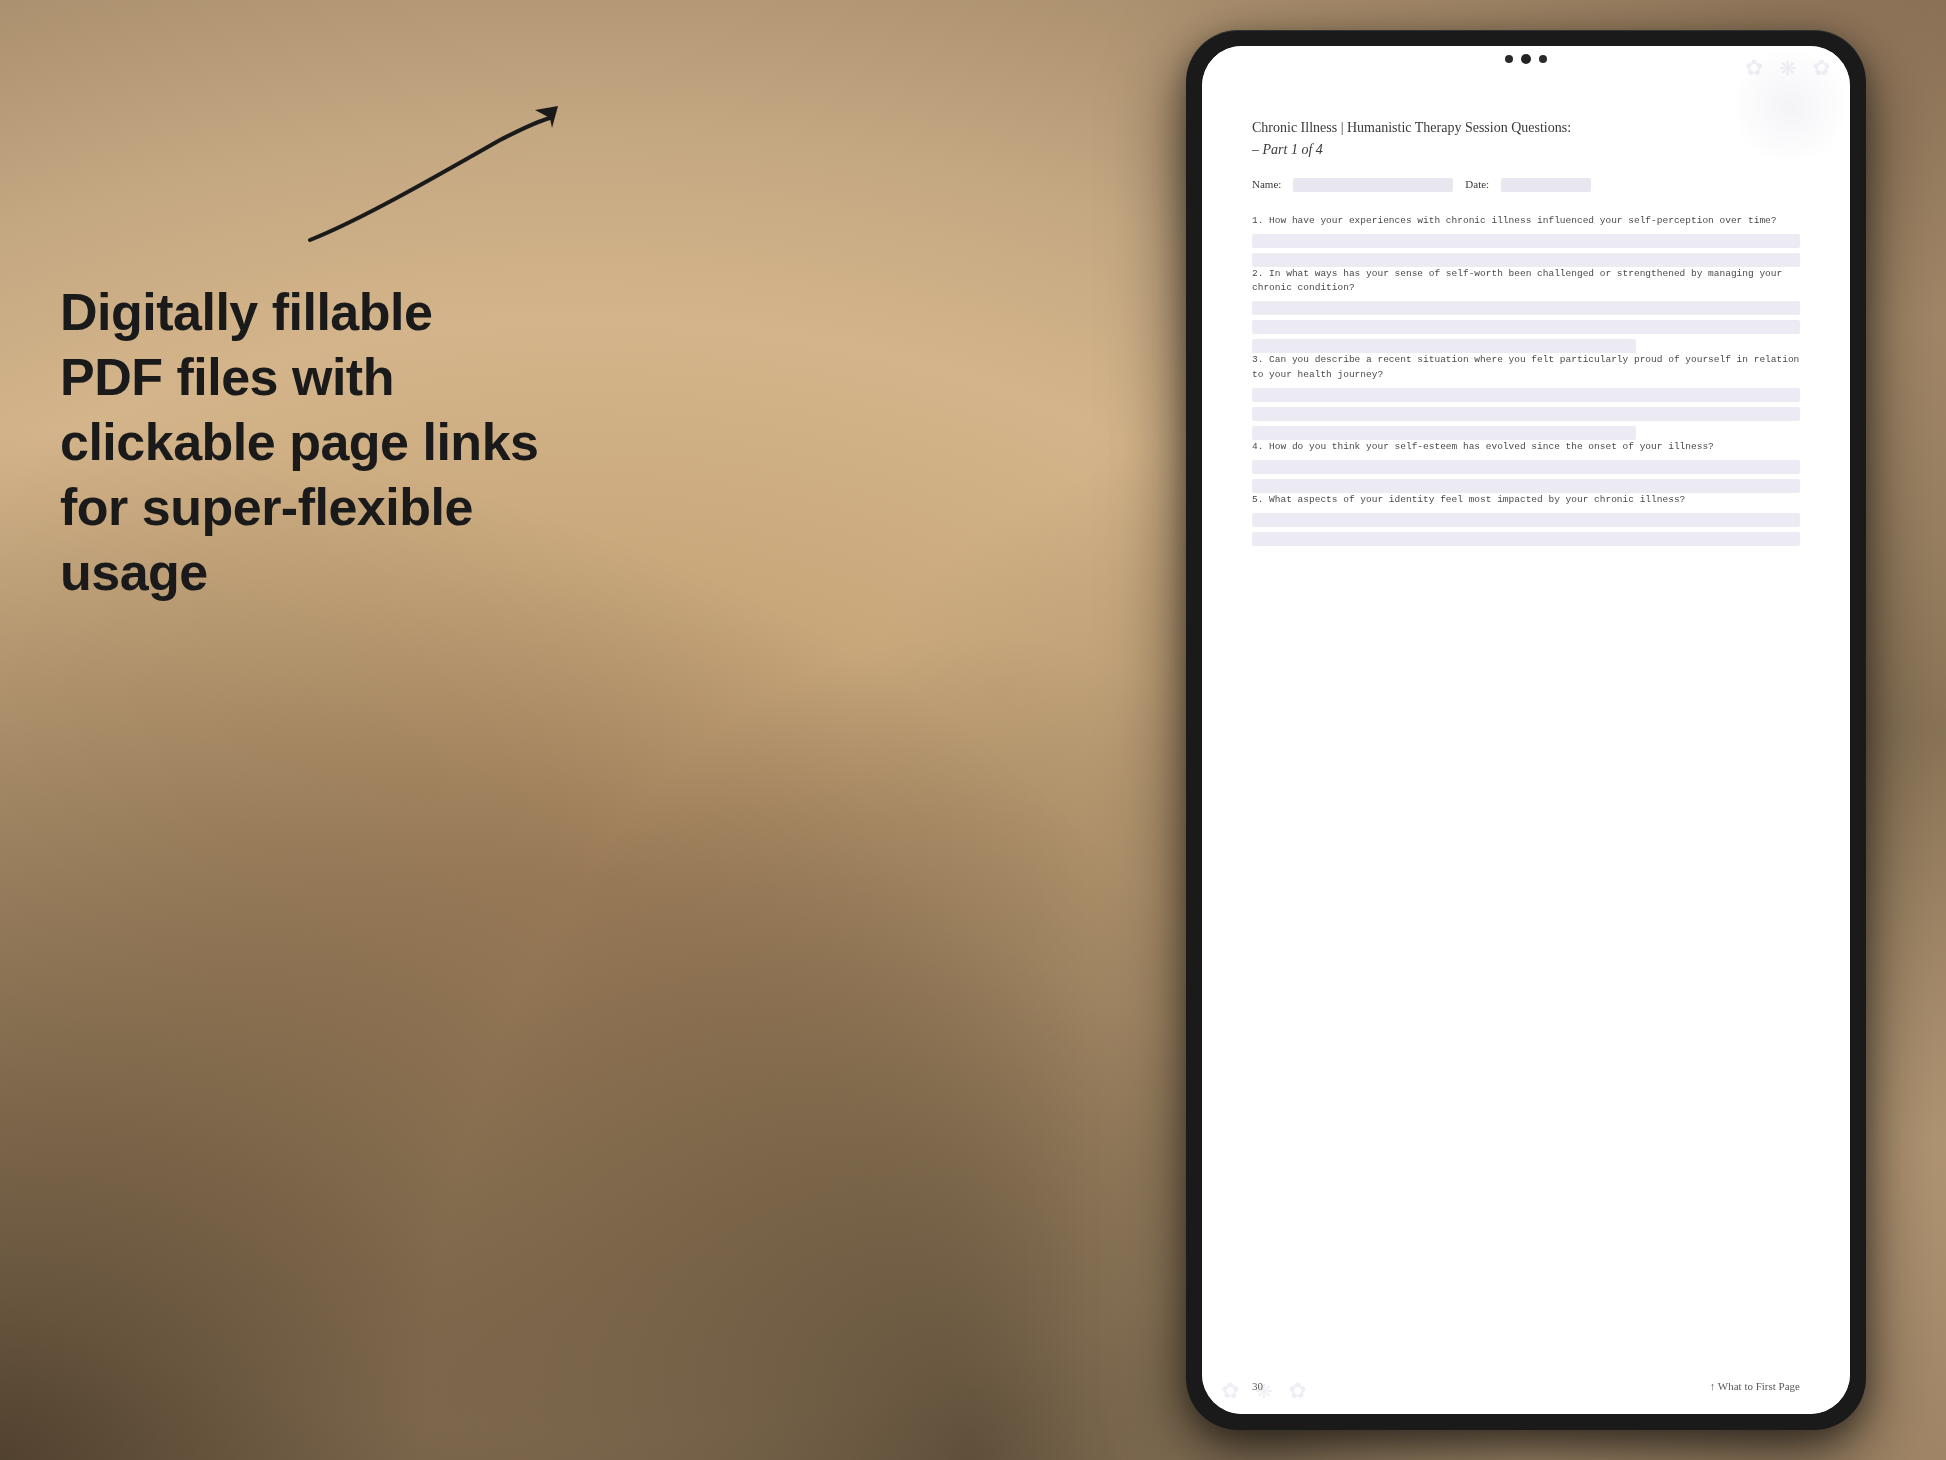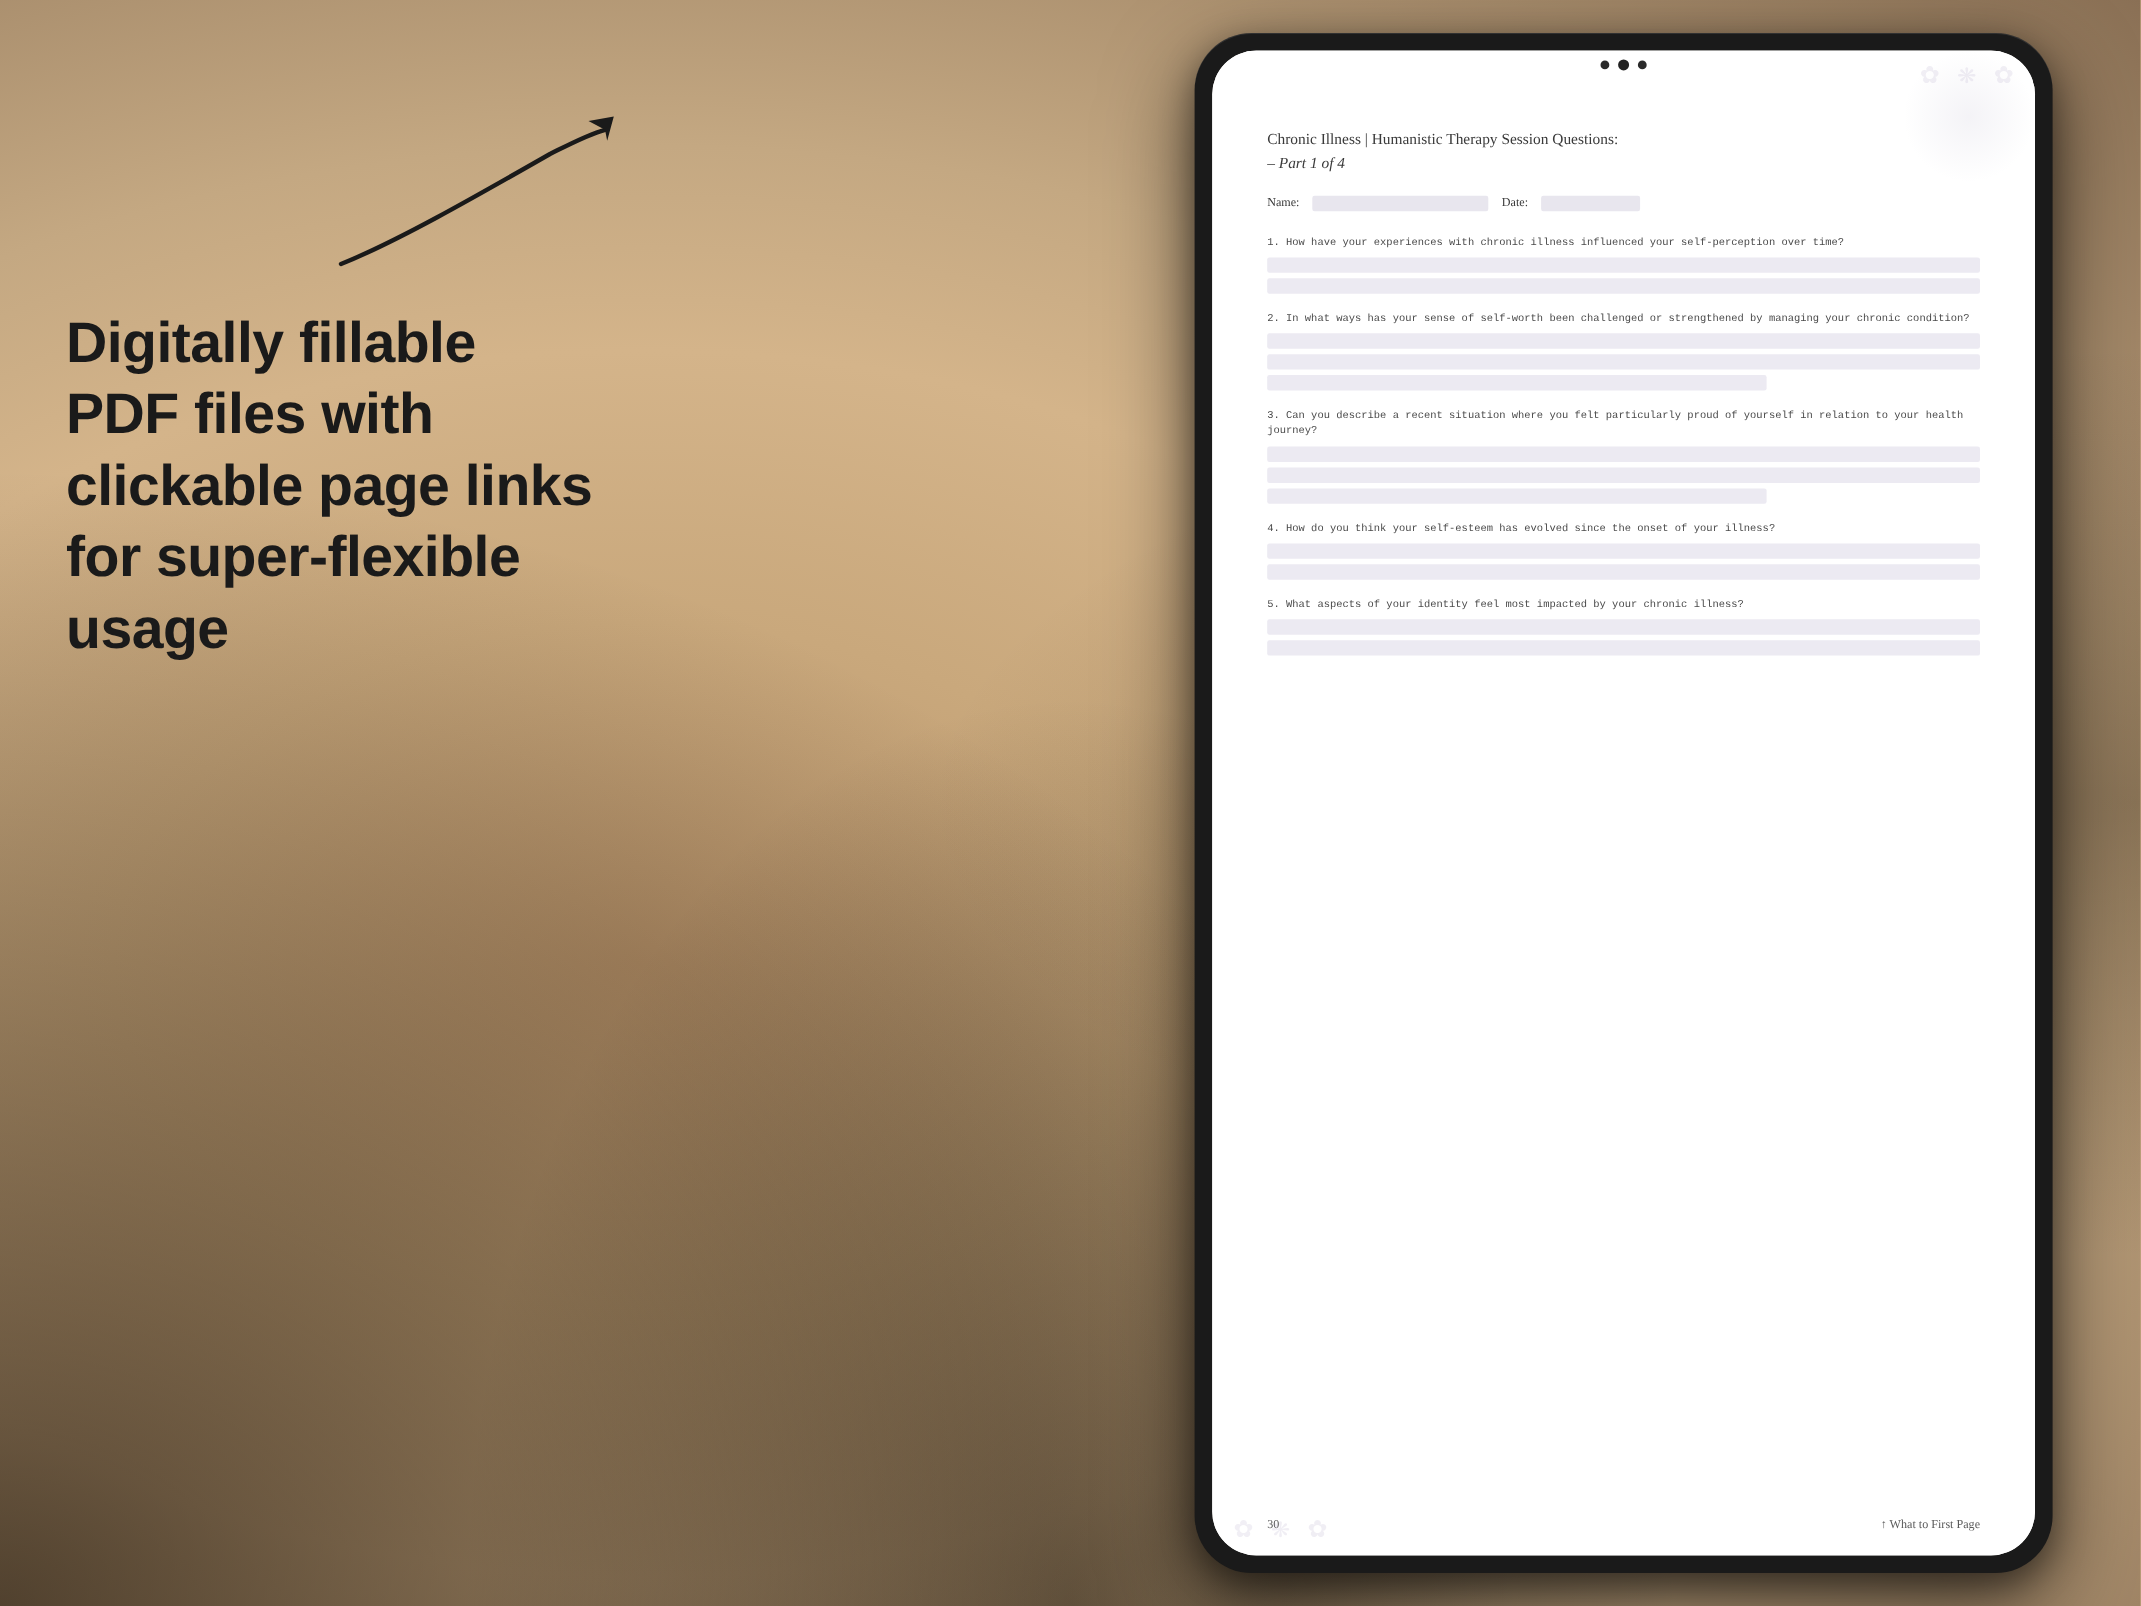--- a/index.html
+++ b/index.html
@@ -58,21 +58,21 @@
       width: 300px;
       height: 160px;
     }
 
     
     .tablet-wrapper {
       position: absolute;
       right: 80px;
       top: 30px;
       bottom: 30px;
-      width: 780px;
+      width: 680px;
       z-index: 20;
     }
 
     .tablet-outer {
       width: 100%;
       height: 100%;
       background: #1a1a1a;
       border-radius: 52px;
       padding: 16px;
       box-shadow:
@@ -176,21 +176,20 @@
 
     .pdf-field-name {
       width: 160px;
     }
 
     .pdf-field-date {
       width: 90px;
     }
 
     .pdf-question {
-      margin-bottom: 16px;
     }
 
     .pdf-question-text {
       font-size: 9.5px;
       color: #4a4a4a;
       font-family: 'Courier New', Courier, monospace;
       line-height: 1.5;
       margin-bottom: 6px;
     }
 

